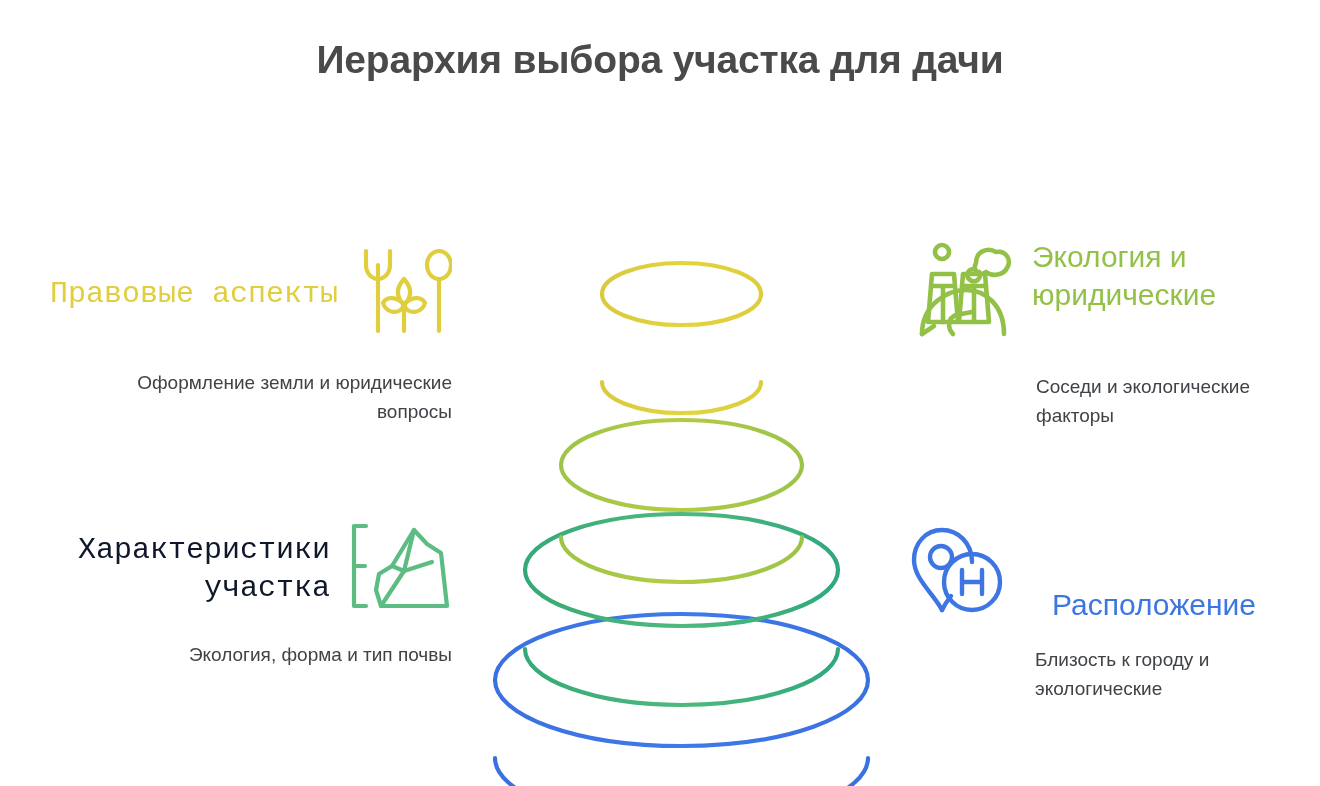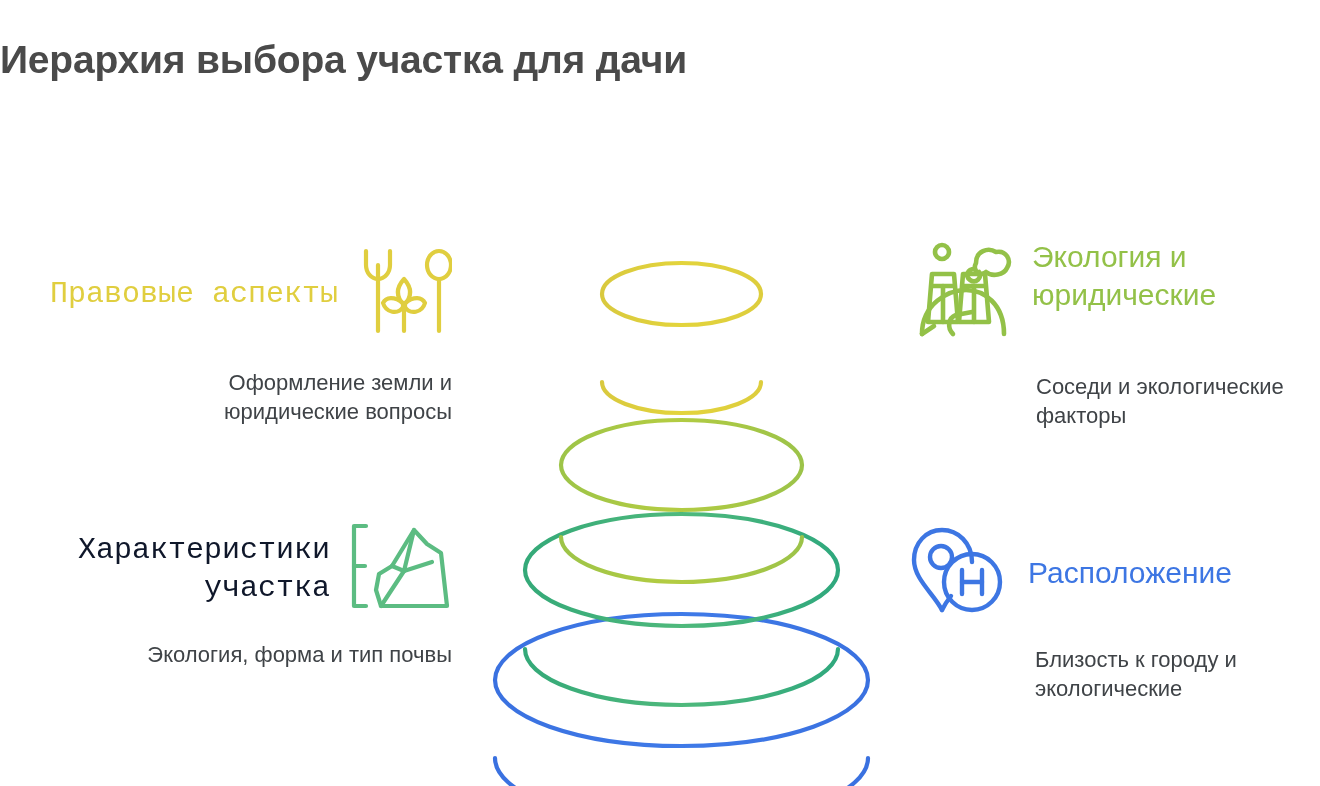--- a/index.html
+++ b/index.html
@@ -15,21 +15,21 @@
     font-family: "Liberation Sans", sans-serif;
     -webkit-font-smoothing: antialiased;
   }
 
   
   #page-title {
     position: absolute;
     top: 38px;
     left: 0;
     width: 1320px;
-    text-align: left;
+    text-align: center;
     font-size: 39px;
     font-weight: bold;
     color: #4a4a4a;
     letter-spacing: -0.2px;
     white-space: nowrap;
   }
 
   
   .quad {
     position: absolute;
@@ -37,21 +37,21 @@
   .quad-head {
     display: flex;
     align-items: center;
   }
   .quad-title {
     font-size: 30px;
     line-height: 38px;
     font-weight: normal;
   }
   .quad-desc {
-    font-size: 22px;
+    font-size: 19px;
     line-height: 29px;
     color: #3f4347;
   }
   .quad-icon {
     flex: 0 0 auto;
     display: block;
   }
 
   
   .quad.left .quad-head { justify-content: flex-end; font-family: Liberation Mono, monospace; }
@@ -71,21 +71,21 @@
   #quad-plot       { left: 0px;    top: 522px; width: 452px; }
   #quad-plot .quad-desc    { margin-top: 25px; width: 330px; margin-left: auto; }
 
   #quad-ecology    { left: 918px;  top: 238px; width: 402px; }
   #quad-ecology .quad-desc { margin-top: 30px; margin-left: 118px; width: 250px; }
 
   #quad-location   { left: 910px;  top: 524px; width: 410px; }
   #quad-location .quad-desc{ margin-top: 21px; margin-left: 125px; width: 270px; }
 
   #quad-ecology .quad-head  { align-items: flex-start; }
-  #quad-location .quad-head { align-items: flex-start; }
+  #quad-location .quad-head { align-items: flex-end; gap: 24px; }
   #quad-location .quad-title { margin-top: 30px; }
 
   
   #cake {
     position: absolute;
     left: 470px;
     top: 225px;
     width: 420px;
     height: 570px;
   }

